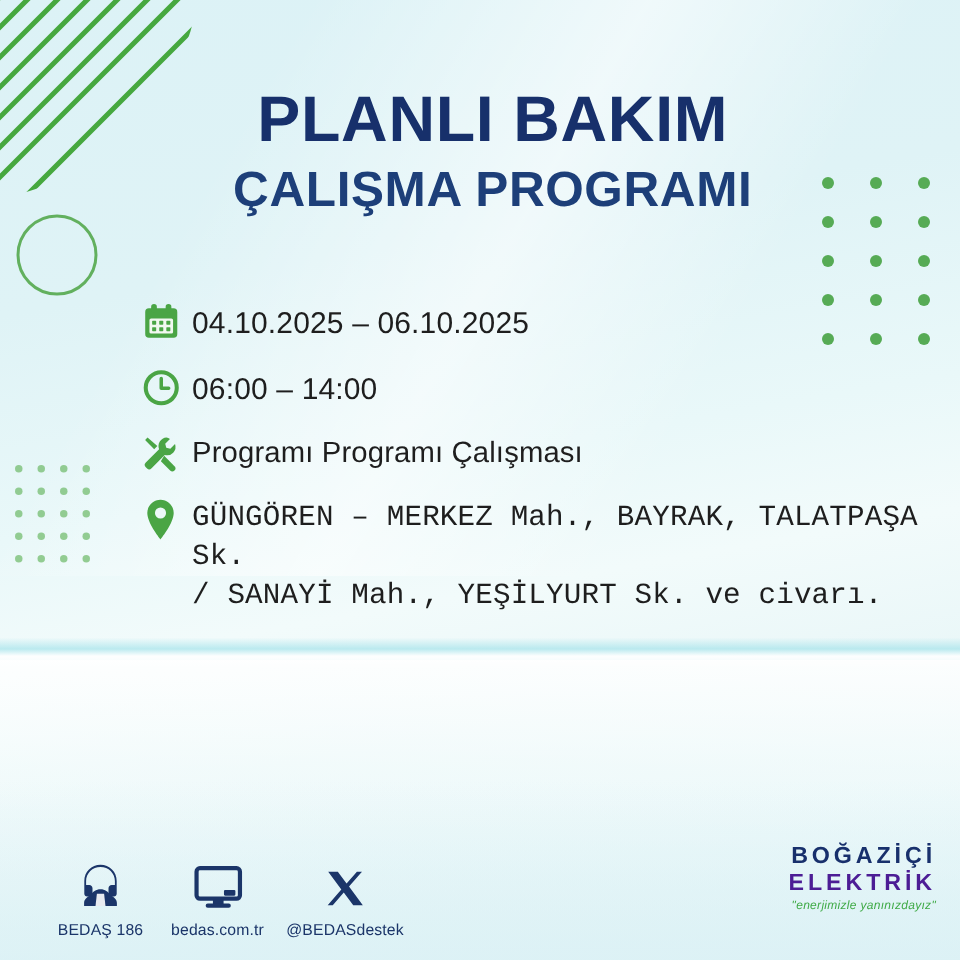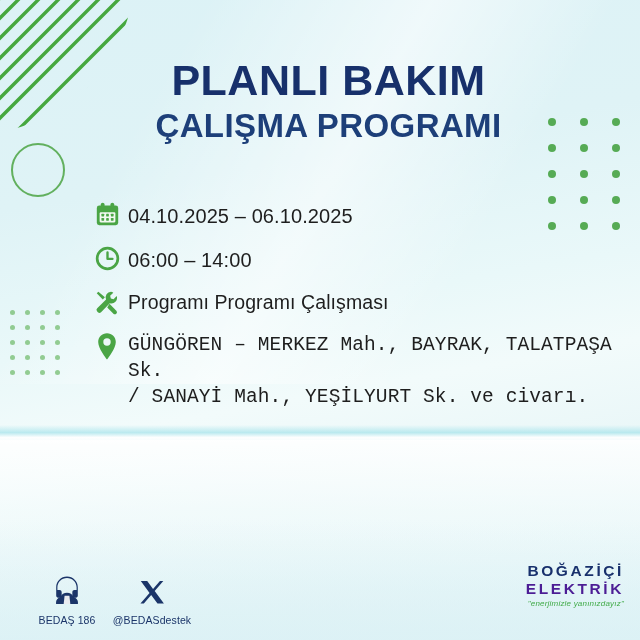--- a/index.html
+++ b/index.html
@@ -240,20 +240,31 @@
             <g fill="#1b3569">
               <path d="M12 2.2c-4 0-7.2 3.1-7.2 7v2.1h1.6c.9 0 1.6.7 1.6 1.6v2.5c0 .9-.7 1.6-1.6 1.6H5.3c-.8 0-1.4-.6-1.4-1.4V9.2c0-4.5 3.6-8.1 8.1-8.1s8.1 3.6 8.1 8.1v6.4c0 .8-.6 1.4-1.4 1.4h-1.1c-.9 0-1.6-.7-1.6-1.6v-2.5c0-.9.7-1.6 1.6-1.6h1.6V9.2c0-3.9-3.2-7-7.2-7z"></path>
               <path d="M12 13.4c-2.2 0-4 1.2-4.8 2.9-2 .9-3.4 2.3-3.4 4v1.5h16.4v-1.5c0-1.7-1.4-3.1-3.4-4-.8-1.7-2.6-2.9-4.8-2.9z"></path>
               <path d="M10.2 15.6h3.6l.7 6.2h-5z" fill="#ffffff" opacity=".9"></path>
             </g>
           </svg>
         </span>
         <div class="clabel">BEDAŞ 186</div>
       </div>
 
+      <div class="contact">
+        <span class="cico">
+          <svg width="33" height="31" viewBox="0 0 26 24">
+            <rect x="1.6" y="2" width="22.8" height="16" rx="1.8" fill="none" stroke="#1b3569" stroke-width="2.2"></rect>
+            <rect x="16" y="13.4" width="6" height="3" rx=".6" fill="#1b3569"></rect>
+            <rect x="10.2" y="18.2" width="5.6" height="3.6" fill="#1b3569"></rect>
+            <rect x="6.4" y="20.6" width="13.2" height="2.2" rx="1.1" fill="#1b3569"></rect>
+          </svg>
+        </span>
+        <div class="clabel">bedas.com.tr</div>
+      </div>
 
       <div class="contact wide">
         <span class="cico">
           <svg width="28" height="28" viewBox="0 0 24 24">
             <path d="M2.4 1.8h5.5l5 6.8 5.9-6.8h2.9l-7.4 8.5 7.9 10.7h-5.5l-5.4-7.3-6.3 7.3H2.1l7.8-9z" fill="#1b3569"></path>
           </svg>
         </span>
         <div class="clabel">@BEDASdestek</div>
       </div>
 

